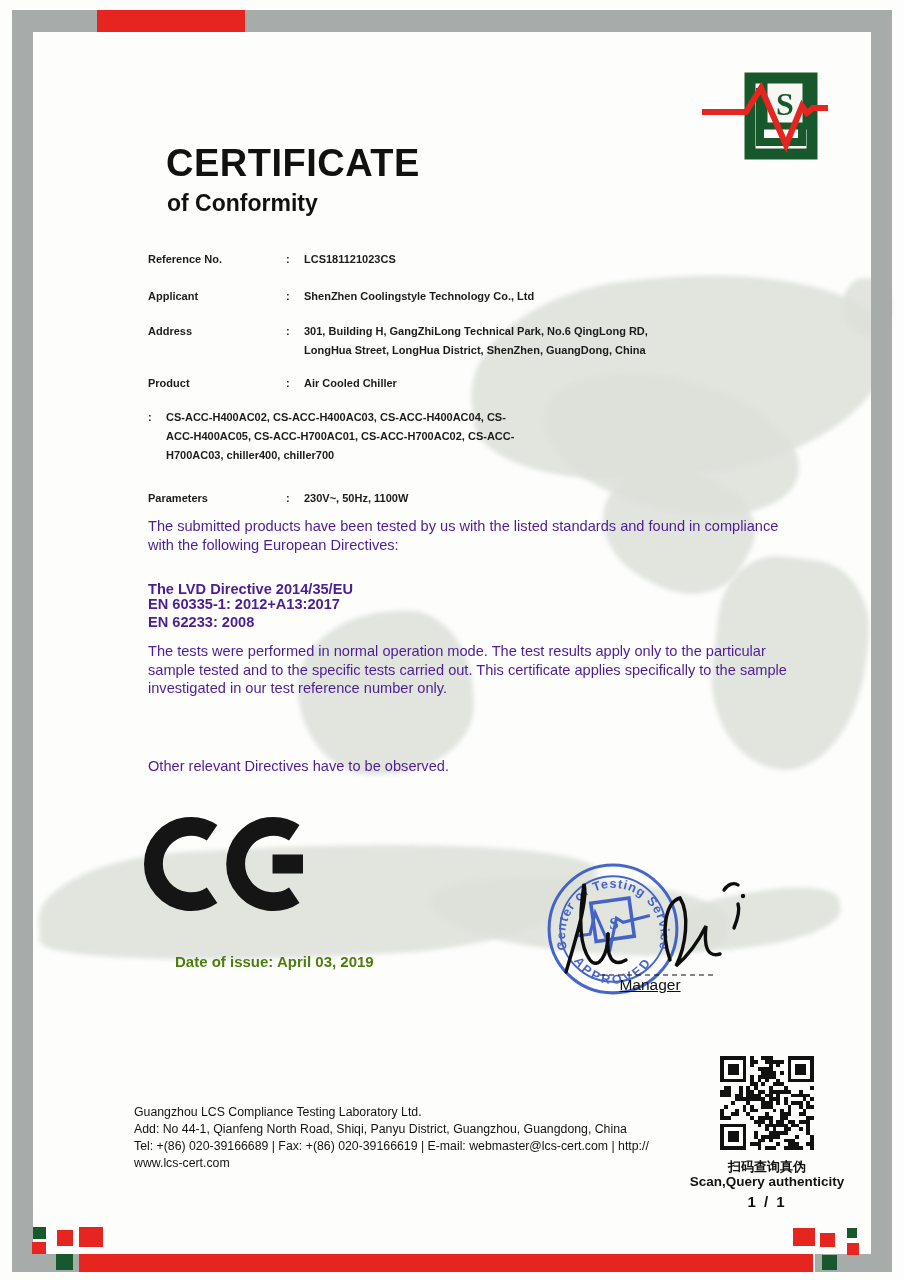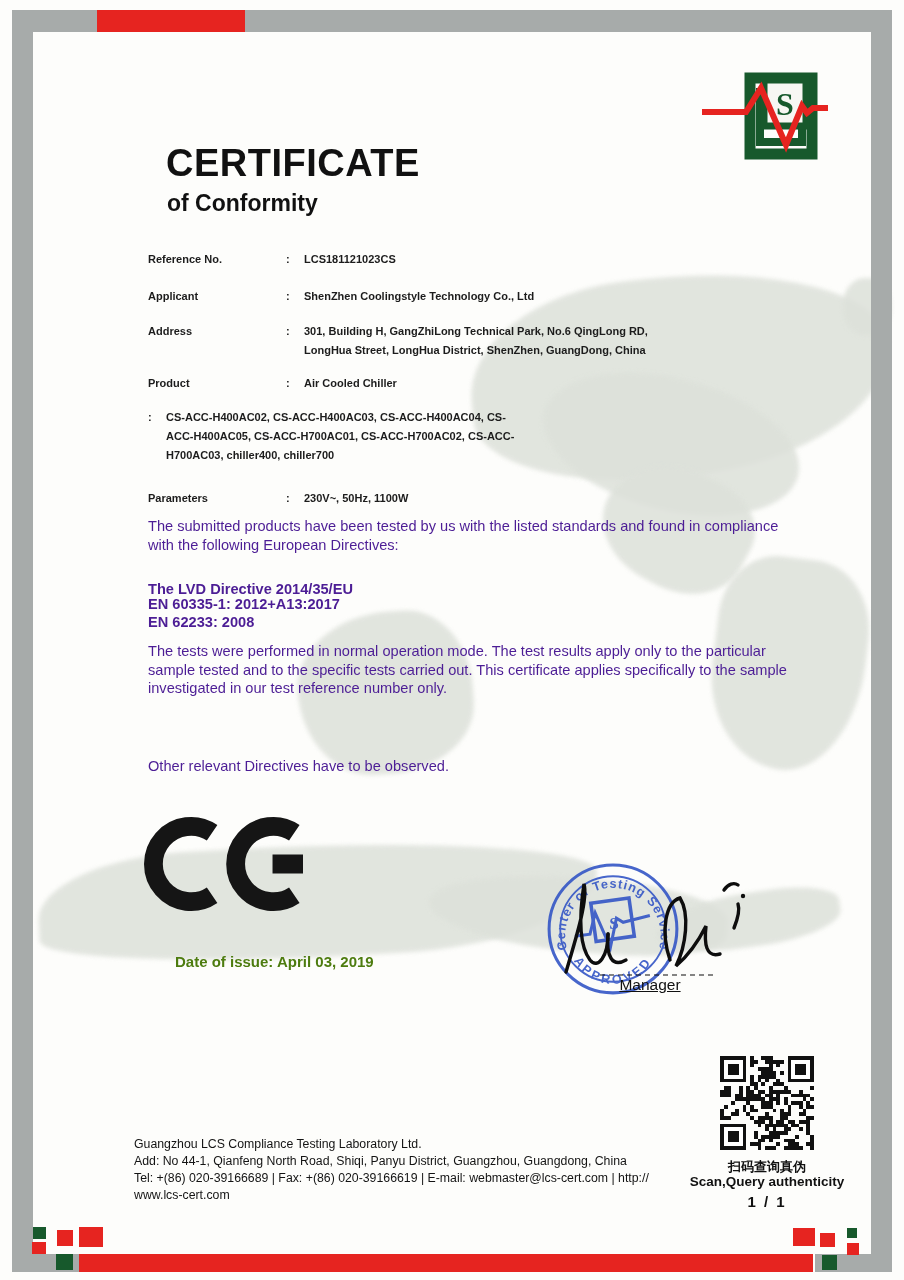--- a/index.html
+++ b/index.html
@@ -68,21 +68,21 @@
 
   .stamp-svg{position:absolute;left:543px;top:860px;width:142px;height:142px;z-index:6;opacity:.88;}
   .sig-svg{position:absolute;left:552px;top:868px;width:210px;height:135px;z-index:7;}
   .manager{position:absolute;left:610px;top:976px;width:80px;text-align:center;font-size:15.5px;color:#111;z-index:7;text-decoration:underline;}
 
   .qr-svg{position:absolute;left:720px;top:1056px;width:94px;height:94px;}
   .qr-zh{position:absolute;left:687px;top:1158px;width:160px;text-align:center;font-size:13px;font-weight:700;color:#111;}
   .qr-en{position:absolute;left:667px;top:1174px;width:200px;text-align:center;font-size:13.5px;font-weight:700;color:#111;}
   .page-num{position:absolute;left:707px;top:1193px;width:120px;text-align:center;font-size:15px;font-weight:700;letter-spacing:2px;color:#111;}
 
-  .footer{position:absolute;left:134px;top:1136px;width:560px;font-size:12.3px;line-height:17px;color:#141414;}
+  .footer{position:absolute;left:134px;top:1104px;width:560px;font-size:12.3px;line-height:17px;color:#141414;}
 </style>
 </head>
 <body>
 
 <div class="page">
 
   <div class="map-layer">
     <div class="blob blob-na"></div>
     <div class="blob blob-na2"></div>
     <div class="blob blob-gl"></div>

